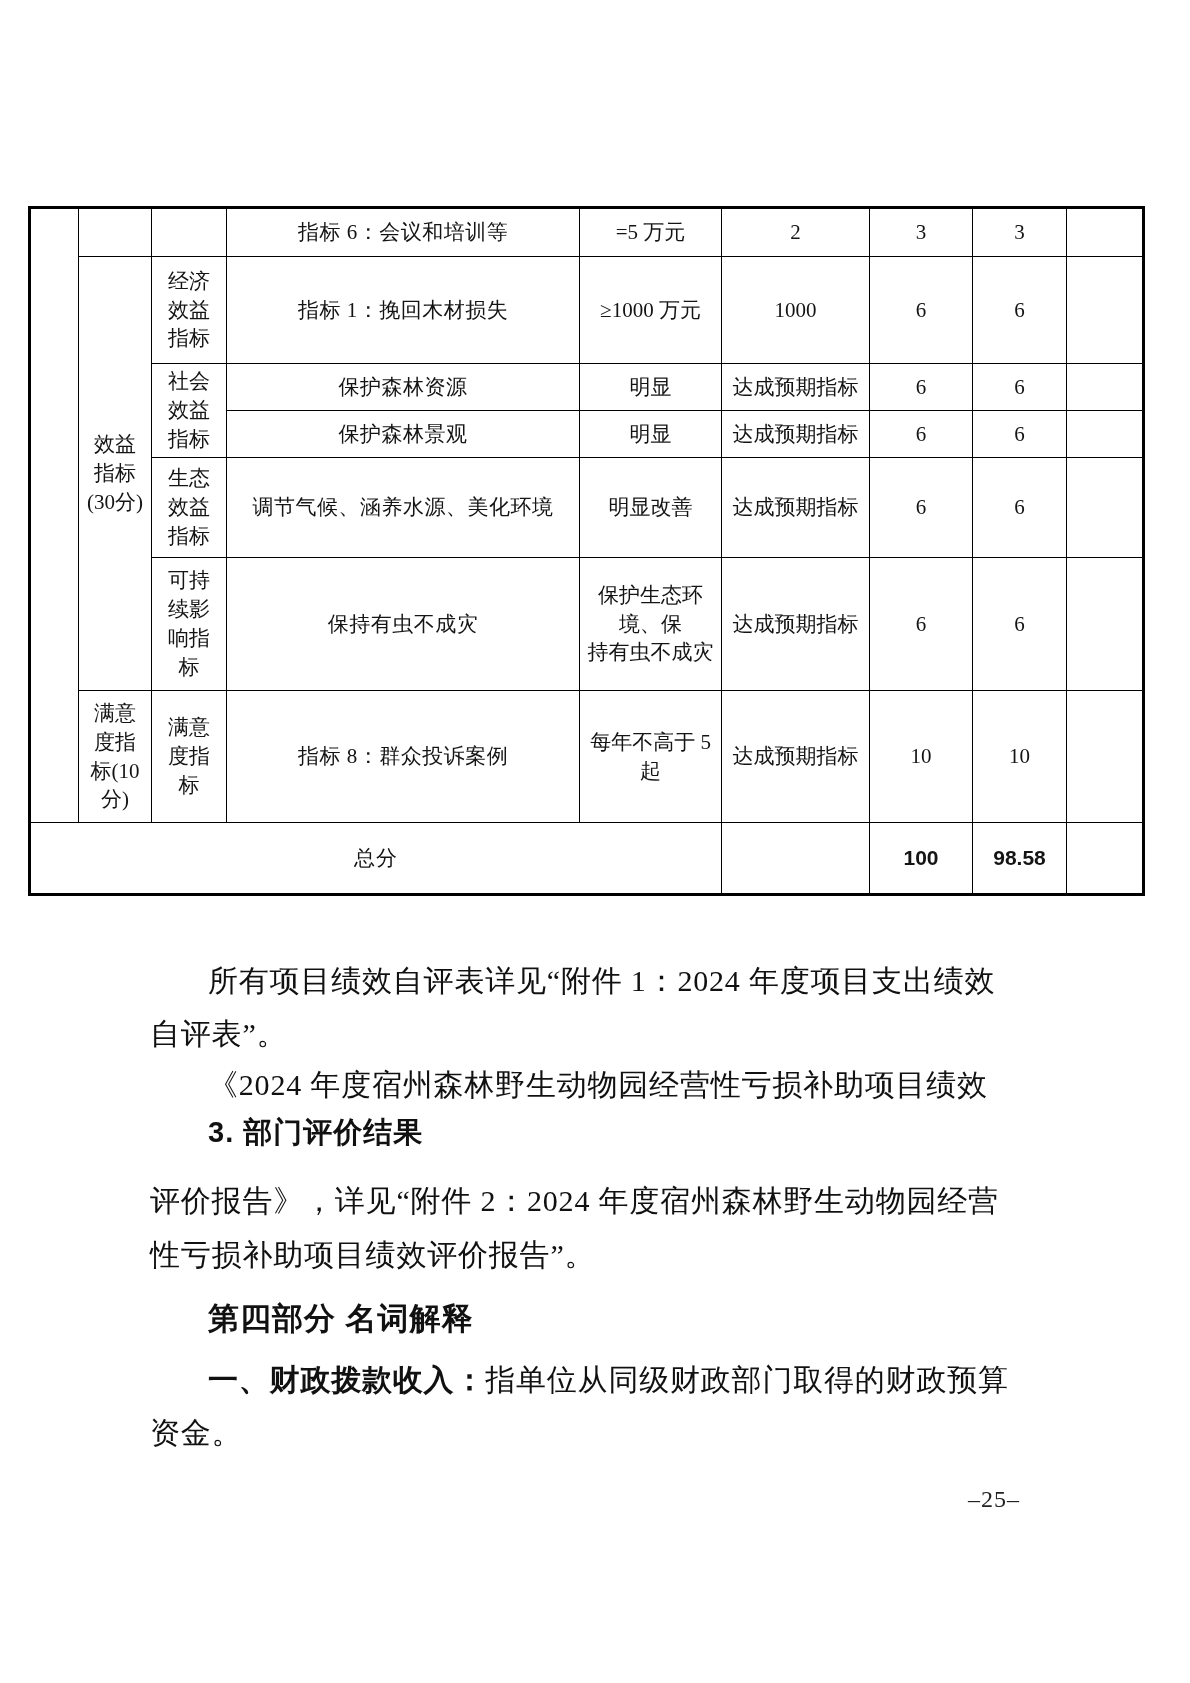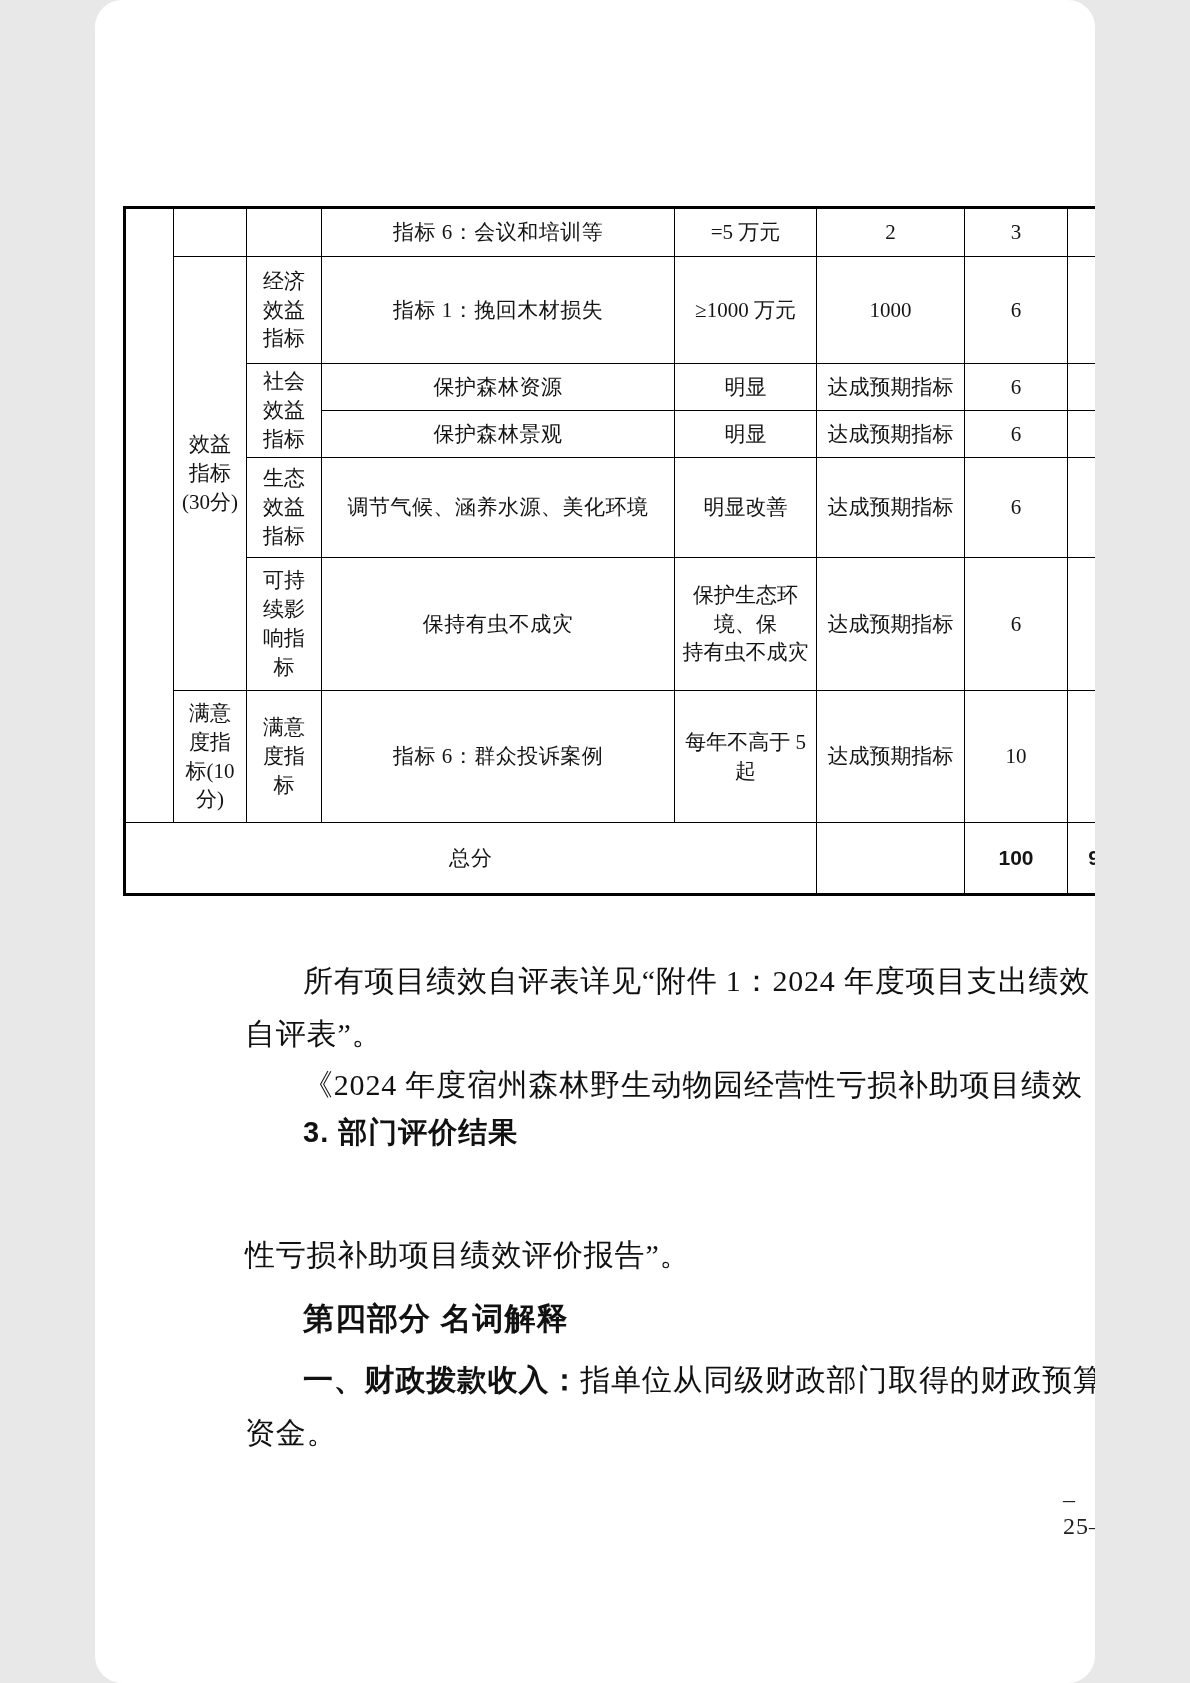--- a/index.html
+++ b/index.html
@@ -1,24 +1,23 @@
 <!DOCTYPE html>
 <html><head>
 <meta charset="utf-8">
 <style>
   html,body { margin:0; padding:0; background:#e8e8e8; }
   .page {
     position:relative;
-    width:1000px; height:1683px;
+    width:1190px; height:1683px;
     margin:0 auto;
     background:#ffffff;
     font-family:"Liberation Serif","DejaVu Serif",serif;
     color:#000000;
     overflow:hidden;
-    border-radius:27px;
   }
 
   
   table.perf {
     position:absolute; left:28px; top:206px;
     width:1114px;
     border-collapse:collapse;
     table-layout:fixed;
     border:3px solid #000;
   }
@@ -168,21 +167,21 @@
       <td></td>
     </tr>
     <tr style="height:132px">
       <td>满意
 度指
 标(10
 分)</td>
       <td>满意
 度指
 标</td>
-      <td class="ind">指标 6：群众投诉案例</td>
+      <td class="ind">指标 8：群众投诉案例</td>
       <td class="small">每年不高于 5 起</td>
       <td class="small">达成预期指标</td>
       <td class="num">10</td>
       <td class="num">10</td>
       <td></td>
     </tr>
     <tr style="height:72px">
       <td colspan="5" class="total-label">总分</td>
       <td></td>
       <td class="total-num">100</td>
@@ -191,20 +190,21 @@
     </tr>
   </tbody>
     </table>
 
   <div class="line indent" style="top:963px">所有项目绩效自评表详见“附件 1：2024 年度项目支出绩效</div>
   <div class="line" style="top:1016px">自评表”。</div>
 
   <div class="line indent heading h1" style="top:1115px">3. 部门评价结果</div>
 
   <div class="line indent" style="top:1067px">《2024 年度宿州森林野生动物园经营性亏损补助项目绩效</div>
+  <div class="line" style="top:1183px">评价报告》，详见“附件 2：2024 年度宿州森林野生动物园经营</div>
   <div class="line" style="top:1237px">性亏损补助项目绩效评价报告”。</div>
 
   <div class="line indent heading h2" style="top:1300px">第四部分  名词解释</div>
 
   <div class="line indent" style="top:1362px">
     <span class="bold-run">一、财政拨款收入：</span><span>指单位从同级财政部门取得的财政预算</span>
   </div>
   <div class="line" style="top:1415px">资金。</div>
 
   <div class="pageno">–25–</div>

